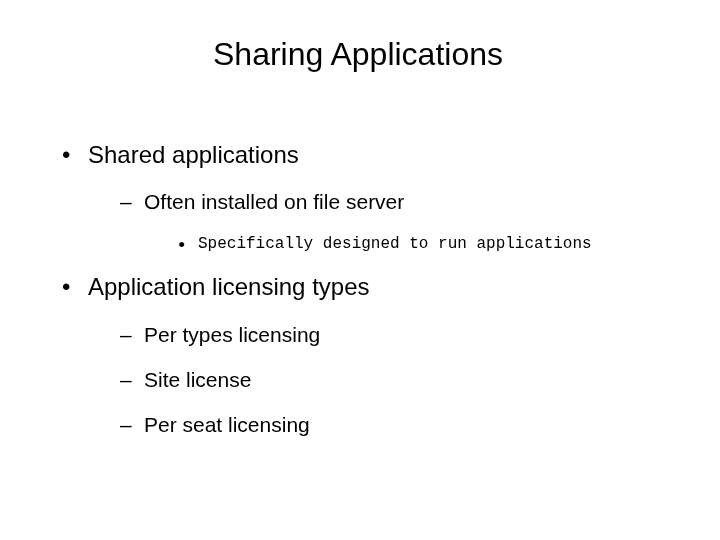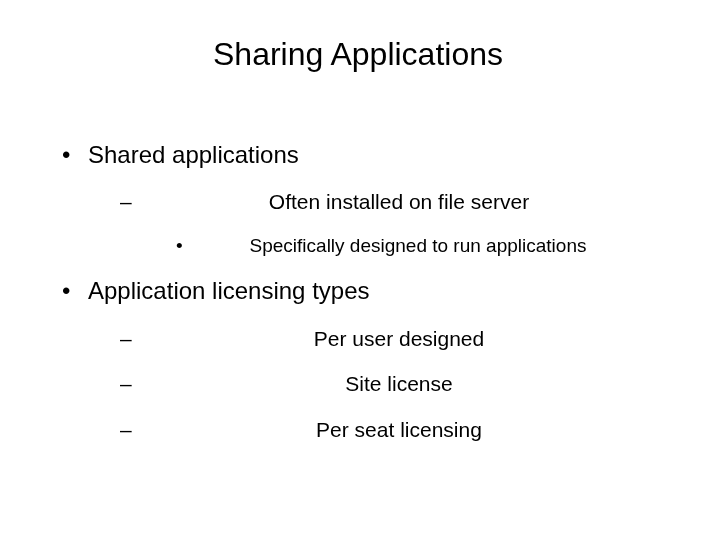--- a/index.html
+++ b/index.html
@@ -54,38 +54,38 @@
   
   .lvl2 {
     margin-top: 4px;
   }
   .lvl2 > li {
     font-size: 21px;
     line-height: 1.4;
     padding-left: 40px;
     position: relative;
     margin-bottom: 2px;
-    text-align: center;
   }
   .lvl2 > li::before {
     content: "–";
     position: absolute;
     left: 16px;
     top: 0;
   }
   
   .lvl3 {
     margin-top: 2px;
   }
   .lvl3 > li {
-    font-size: 19px;
+    font-size: 16px;
     line-height: 1.4;
     padding-left: 38px;
     position: relative;
     margin-bottom: 2px;
+    font-family: Liberation Mono, monospace;
   }
   .lvl3 > li::before {
     content: "•";
     position: absolute;
     left: 16px;
     top: 0;
     font-size: 19px;
   }
 </style>
 </head>
@@ -108,21 +108,21 @@
               </li>
             </ul>
           </li>
         </ul>
       </li>
 
       <li>
         <span>Application licensing types</span>
         <ul class="lvl2">
           <li>
-            <span>Per user designed</span>
+            <span>Per types licensing</span>
           </li>
           <li>
             <span>Site license</span>
           </li>
           <li>
             <span>Per seat licensing</span>
           </li>
         </ul>
       </li>
 

